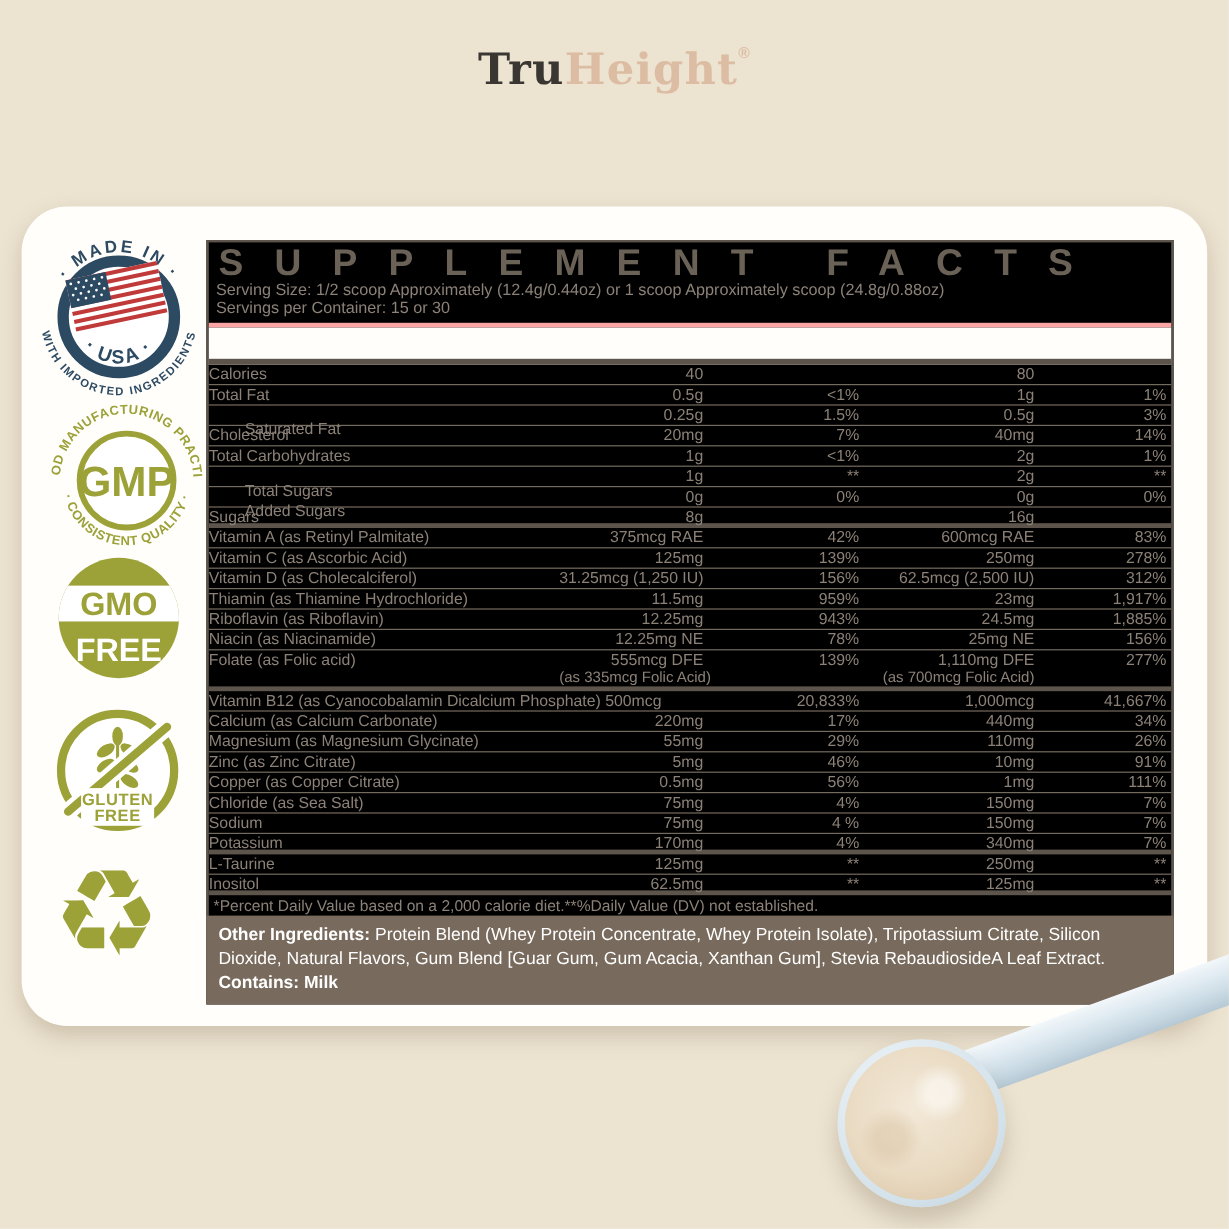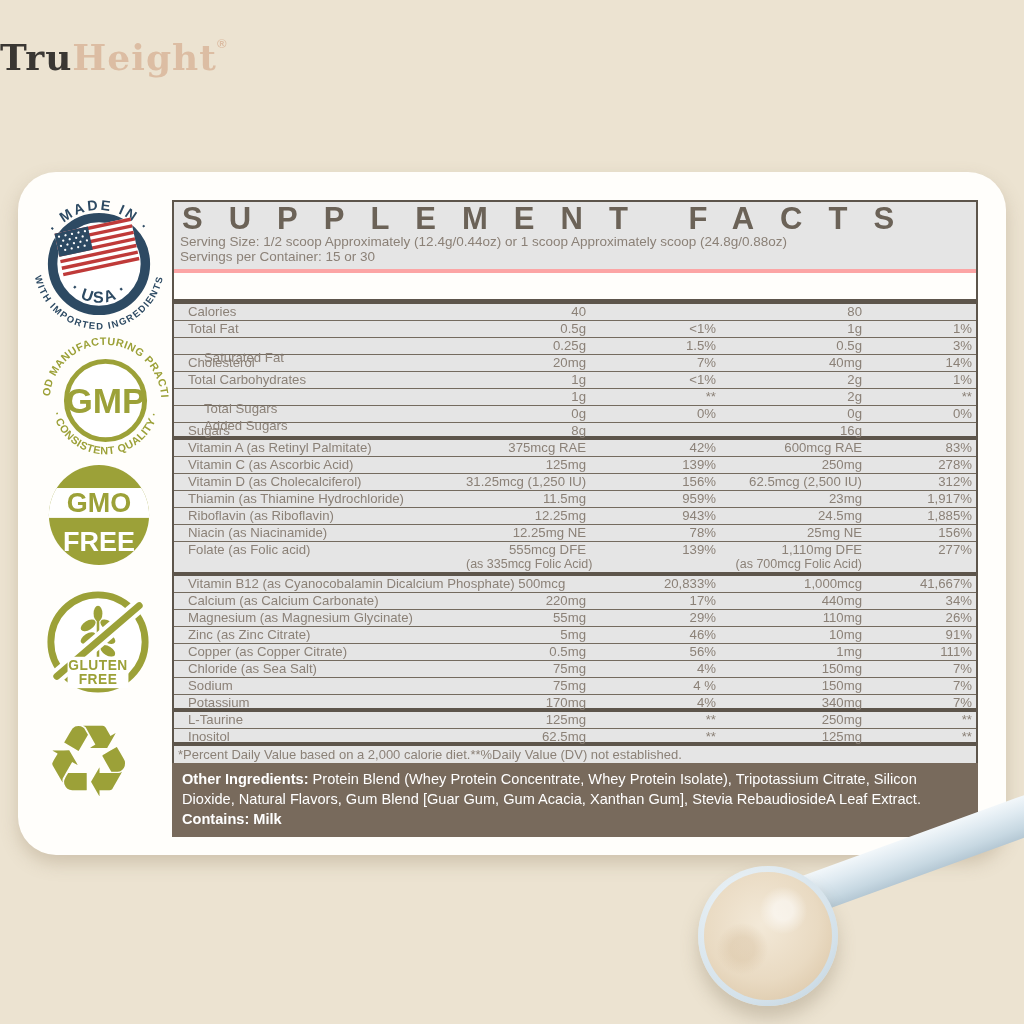--- a/index.html
+++ b/index.html
@@ -6,20 +6,21 @@
   html,body { width:1024px; height:1024px; overflow:hidden; }
   body {
     background:#ece3d1;
     font-family:"Liberation Sans", sans-serif;
     position:relative;
   }
 
   
   .logo {
     position:absolute; top:36px; left:0; width:1024px;
+    text-align:center;
     font-family:"DejaVu Serif", serif;
     font-weight:bold; font-size:36px; letter-spacing:1px;
   }
   .logo .tru { color:#3a3733; }
   .logo .height { color:#dcbda3; }
   .logo .reg { color:#dcbda3; font-size:13px; vertical-align:22px; font-family:"Liberation Sans",sans-serif; }
 
   
   .card {
     position:absolute; left:18px; top:172px; width:988px; height:683px;
@@ -27,21 +28,21 @@
     box-shadow:0 8px 18px rgba(140,120,90,.30);
   }
 
   
   .badge { position:absolute; }
   .recycle-glyph { font-family:"DejaVu Sans",sans-serif; font-size:100px; line-height:1; color:#9ca138; }
 
   
   .panel {
     position:absolute; left:154px; top:28px; width:806px; height:637px;
-    border:2px solid #5d554b; background:#e5e5e5;
+    border:2px solid #5d554b; background:#000000;
     color:#8b8177;
   }
   .p-title {
     padding:2px 0 0 8px; height:32px; overflow:hidden; white-space:nowrap;
     font-weight:bold; font-size:31px; line-height:30px; letter-spacing:26px;
     color:#6b6257;
   }
   .p-serving { padding:0 6px 5px 6px; border-bottom:4px solid #fca5a5;
     font-size:13.5px; line-height:15px; color:#8b8177; }
   .p-gap { height:31px; border-bottom:5px solid #5d554b; background:#fffefb; }
@@ -50,21 +51,21 @@
   .row {
     display:grid; grid-template-columns:292px 120px 130px 146px 1fr;
     height:17px; font-size:13.2px; line-height:15px;
     border-bottom:1.5px solid #746b5f;
   }
   .row.tall { height:34px; }
   .row.thick-after { border-bottom:4px solid #5d554b; }
   .row.indent .c-name { padding-left:30px;margin-top:12px; }
   .row.wide .c-name { grid-column:1 / span 2; }
   .c { white-space:nowrap; }
-  .c-name { text-align:left; padding-left:14px; }
+  .c-name { text-align:left; padding-left:0; }
   .c-a1, .c-dv1, .c-a2, .c-dv2 { text-align:right; }
   .c-dv2 { padding-right:4px; }
   .c .sub { font-size:12.5px; }
 
   .footnote { padding:1px 4px 0 4px; font-size:13px; line-height:15px; color:#8b8177; }
 
   .band {
     position:absolute; left:-2px; right:-2px; bottom:-2px;
     background:#786a5c; color:#ffffff;
     padding:6px 10px 8px 10px; font-size:14.6px; line-height:20px;

